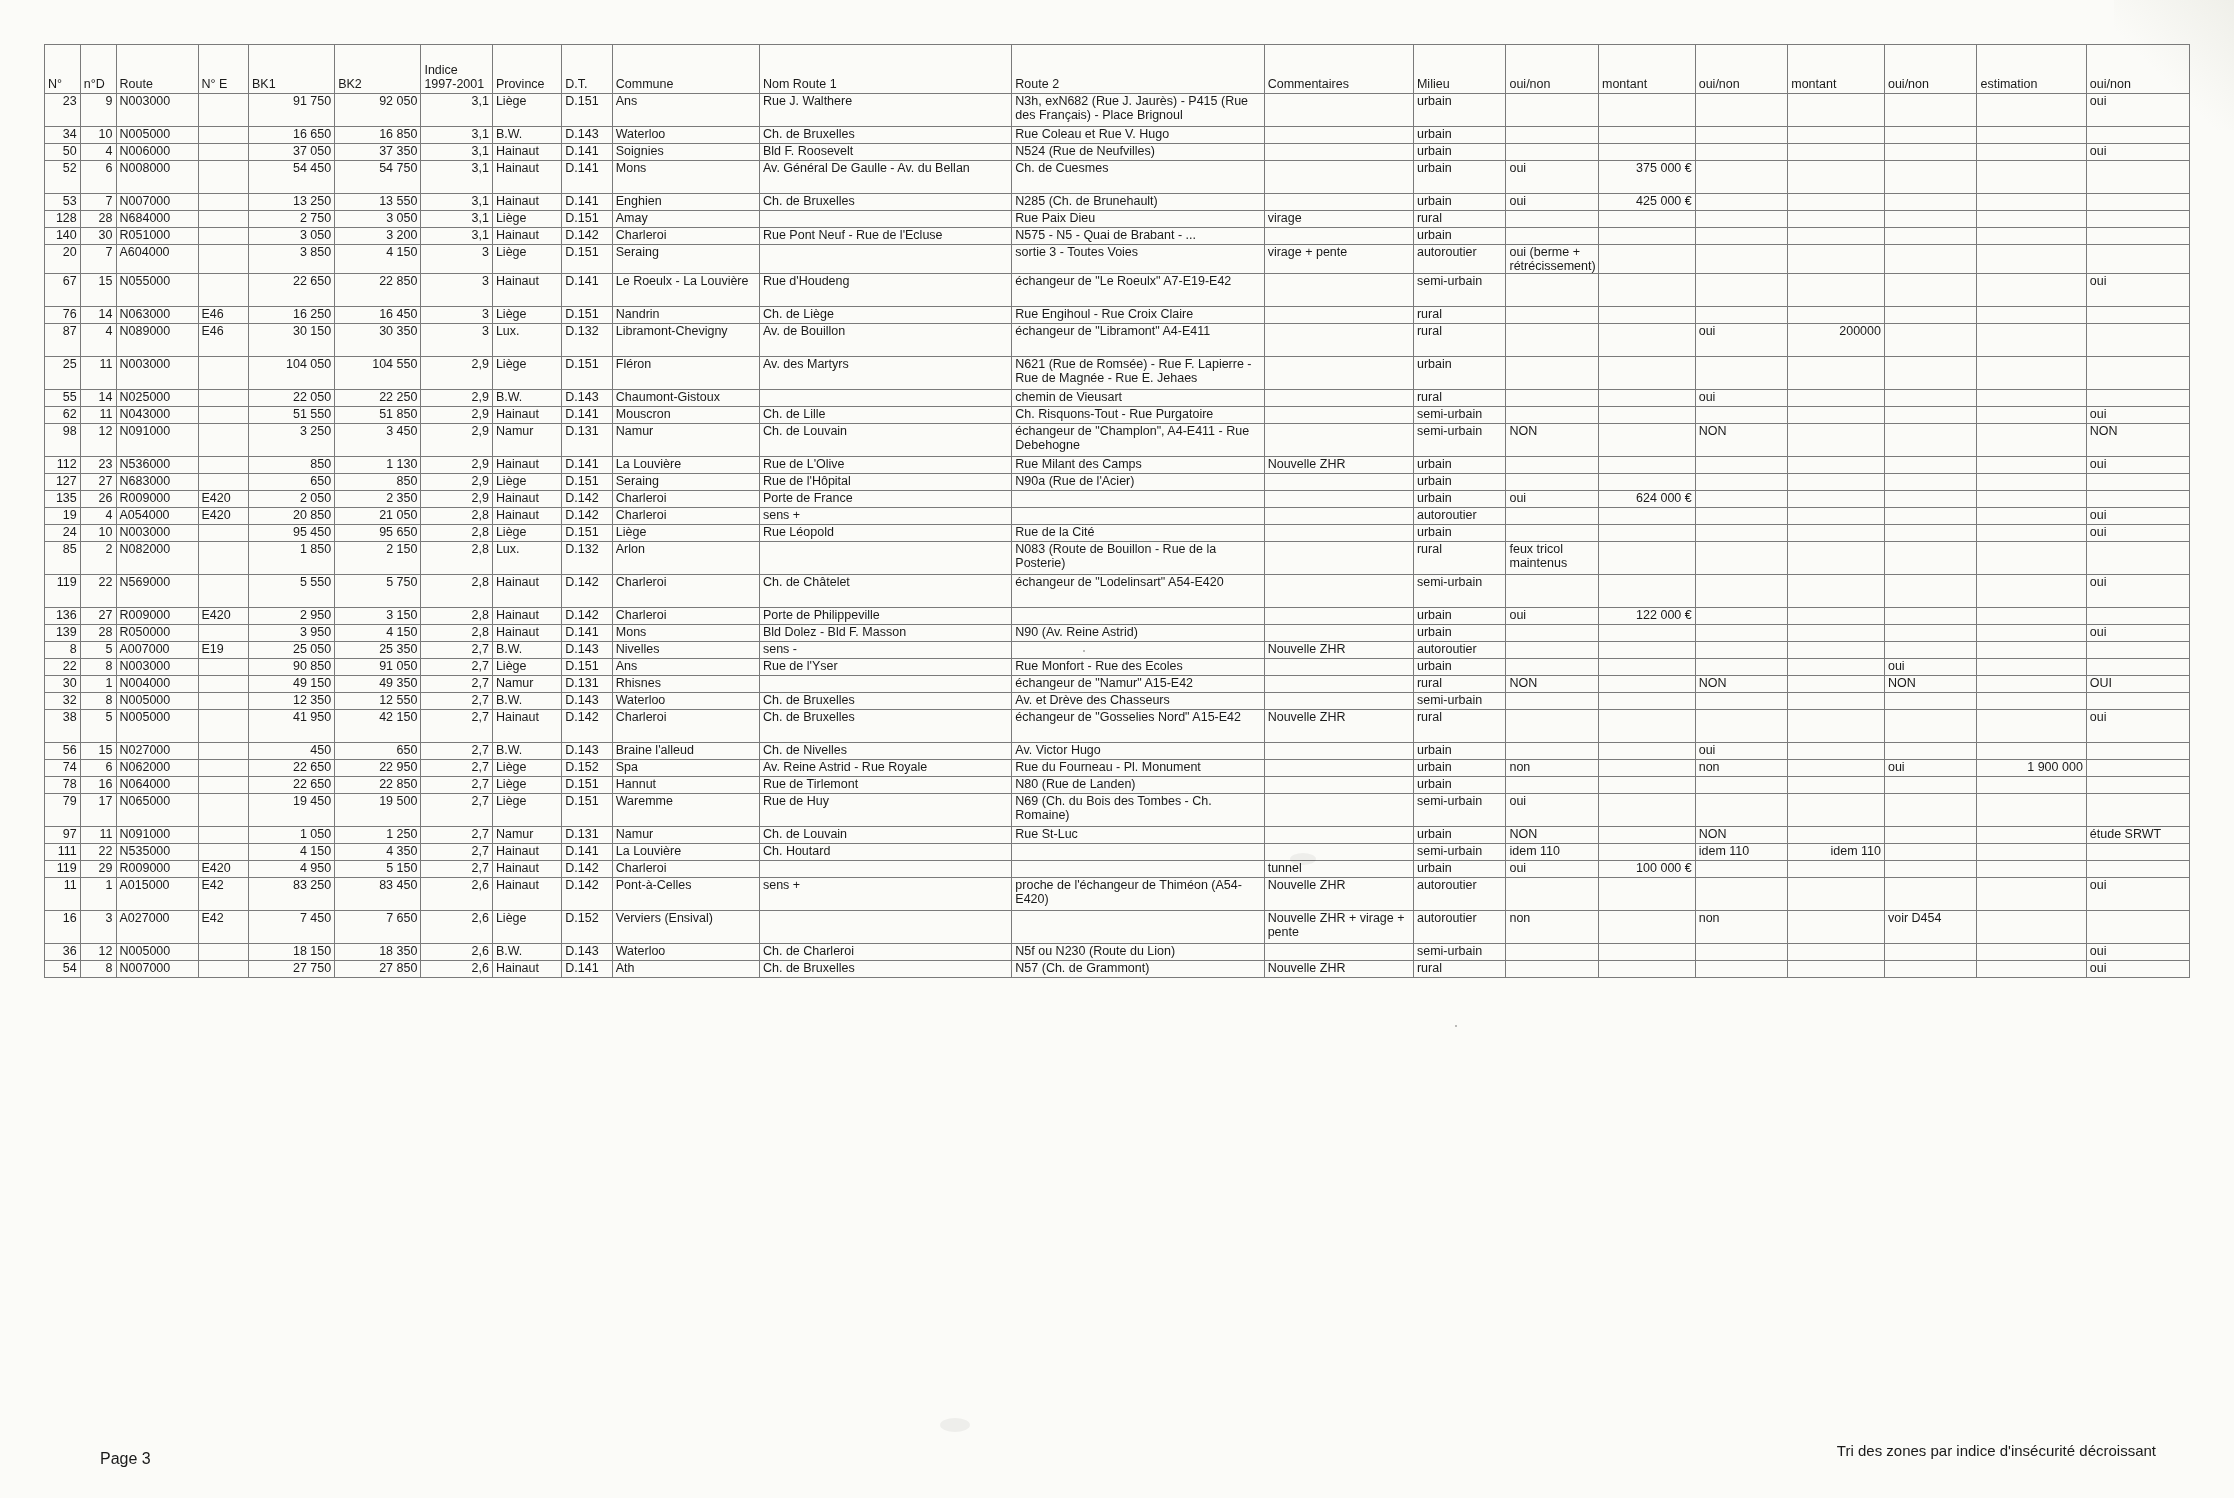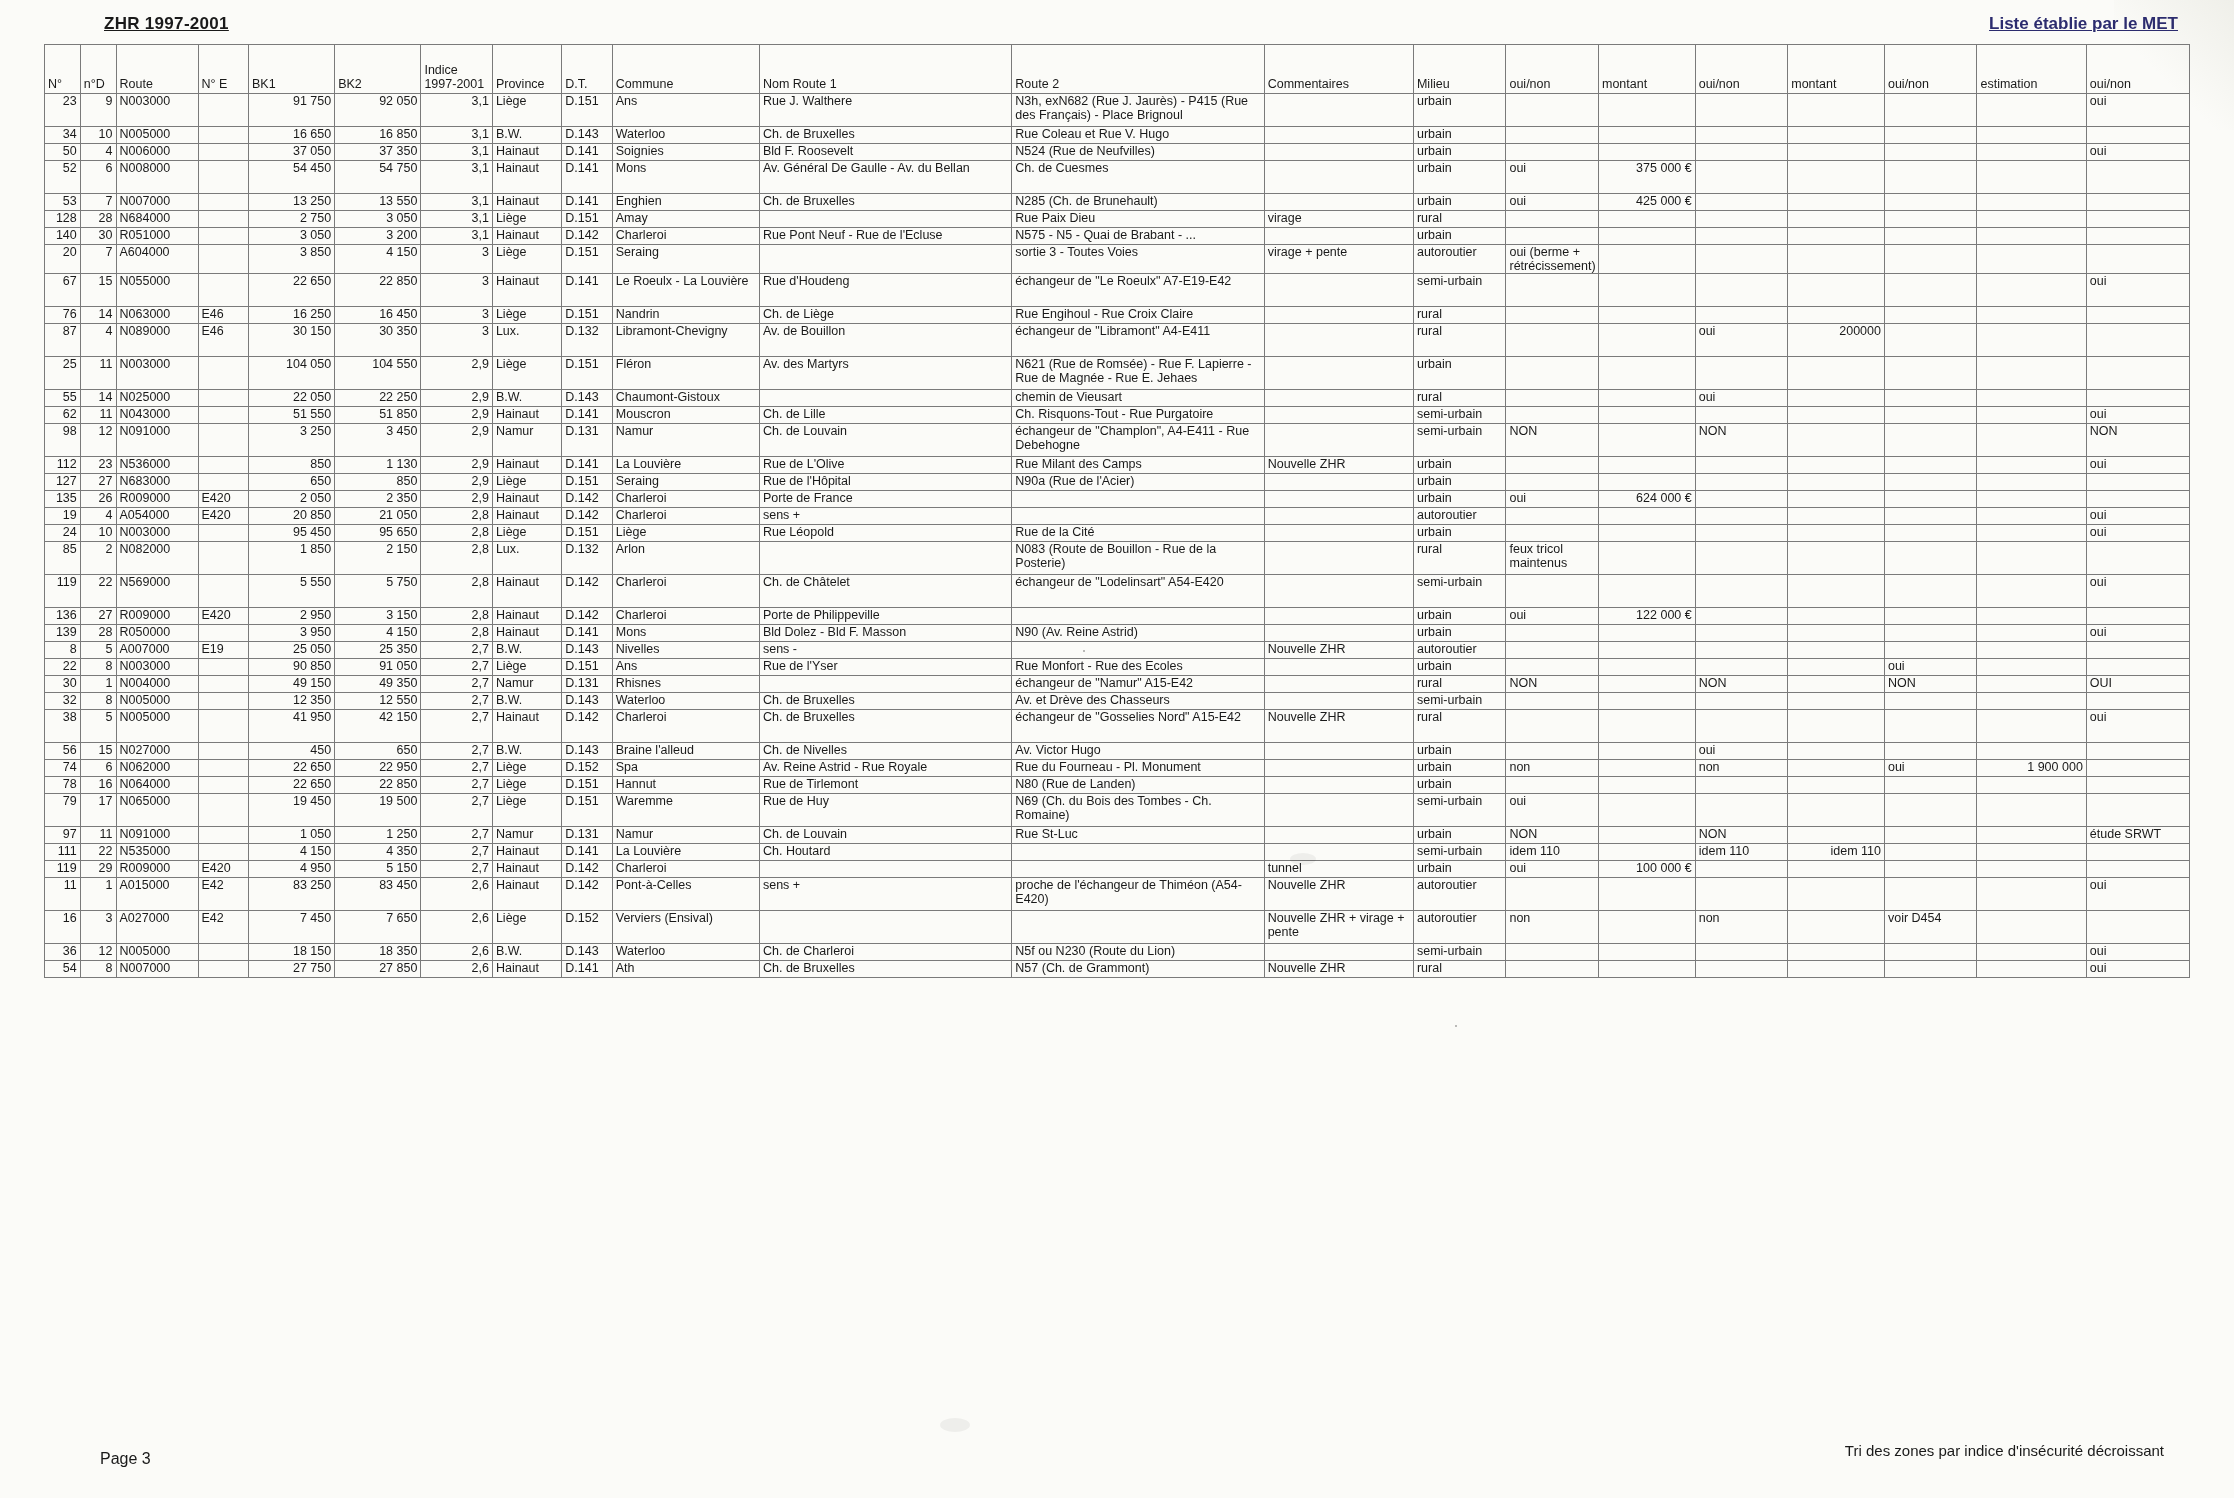--- a/index.html
+++ b/index.html
@@ -3,44 +3,40 @@
 <meta charset="utf-8">
 <style>
   html,body{margin:0;padding:0;background:#fdfdfb;}
   body{width:2234px;height:1498px;font-family:"Liberation Sans",sans-serif;color:#1a1a1a;position:relative;overflow:hidden;}
   .page{position:absolute;inset:0;background:#fbfbf8;}
   .hdr{position:absolute;top:14px;left:0;right:0;height:24px;}
   .hdr-left{position:absolute;left:104px;top:0;font-size:17px;font-weight:bold;text-decoration:underline;letter-spacing:.3px;}
   .hdr-right{position:absolute;right:56px;top:0;font-size:17px;font-weight:bold;text-decoration:underline;color:#2c2c6e;}
   .ftr{position:absolute;bottom:36px;left:0;right:0;height:20px;}
   .ftr-left{position:absolute;left:100px;top:8px;font-size:16px;}
-  .ftr-right{position:absolute;right:70px;top:0;font-size:15px;}
+  .ftr-right{position:absolute;right:78px;top:0;font-size:15px;}
   .tablewrap{position:absolute;left:44px;top:44px;width:2146px;}
   table.grid{border-collapse:collapse;width:2146px;table-layout:fixed;font-size:12.5px;}
   table.grid th,table.grid td{border:1px solid #7a7a7a;padding:0 3px;vertical-align:top;line-height:14px;height:16px;overflow:hidden;white-space:nowrap;}
   table.grid thead th{font-weight:normal;font-size:12.5px;text-align:left;vertical-align:bottom;height:46px;padding-bottom:2px;}
   td.num{text-align:right;}
   .thc{text-align:center;}
   tr.tall td{height:32px;}
   
   .smudge{position:absolute;border-radius:50%;background:rgba(0,0,0,.05);}
   .speck{position:absolute;background:rgba(0,0,0,.35);width:2px;height:2px;border-radius:50%;}
   .curl{position:absolute;right:0;top:0;width:120px;height:130px;background:linear-gradient(225deg,#efefe9 0%,rgba(255,255,255,0) 60%);}
 </style>
 </head>
 <body>
 
 <div class="page">
 
   <div class="curl"></div>
 
-  <div class="hdr">
-    <div class="hdr-left">ZHR 1997-2001</div>
-    <div class="hdr-right">Liste établie par le MET</div>
-  </div>
 
   <div class="tablewrap">
     <table class="grid">
       <colgroup>
         <col style="width:34px">
           <col style="width:34px">
           <col style="width:78px">
           <col style="width:48px">
         <col style="width:82px">
           <col style="width:82px">

